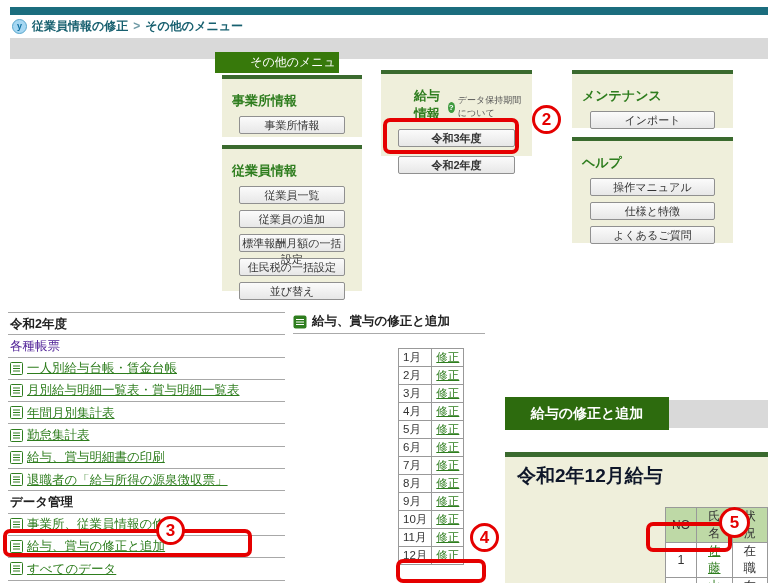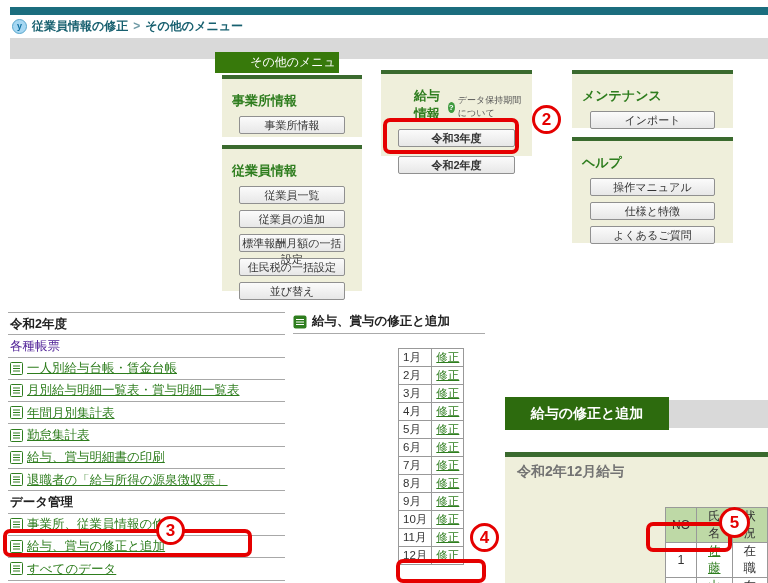--- a/index.html
+++ b/index.html
@@ -59,21 +59,21 @@
   .month-table td { height:18px; border:1px solid #999; font-size:11.5px; background:#fff; padding:0 4px; }
   .month-table td.m { text-align:left; color:#333;margin-left:36px; }
   .month-table td.a { text-align:center; }
 
   
   .detail-graybar { position:absolute; left:505px; top:400px; width:263px; height:28px; background:#d9d9d9; }
   .detail-header { position:absolute; left:505px; top:397px; width:164px; height:33px; background:#2d6b0e;
                    color:#fff; font-size:14px; font-weight:bold; text-align:center; line-height:33px; }
   .detail-box { position:absolute; left:505px; top:452px; width:263px; height:131px; background:#efefdb;
                 border-top:5px solid #3a6a2e; }
-  .detail-subtitle { position:absolute; left:517px; top:463px; font-size:14px; font-weight:bold; color:#737373; }
+  .detail-subtitle { position:absolute; left:517px; top:463px; font-size:19px; font-weight:bold; color:#0f172a; }
   .person-table { position:absolute; left:665px; top:507px; border-collapse:collapse; }
   .person-table th { height:20px; background:#bed9a6; border:1px solid #999; font-size:12px; font-weight:normal;
                      color:#333; text-align:center; padding:0 6px; }
   .person-table td { height:23px; border:1px solid #999; background:#fff; font-size:12.5px; text-align:center;
                      padding:0 6px; }
 
   
   .ann-rect { position:absolute; border:4px solid #e50000; border-radius:7px; z-index:9; pointer-events:none; }
   .ann-circle { position:absolute; width:29px; height:29px; border:3px solid #e50000; border-radius:50%;
                 background:#fff; color:#e50000; font-size:17px; font-weight:bold; display:flex;

